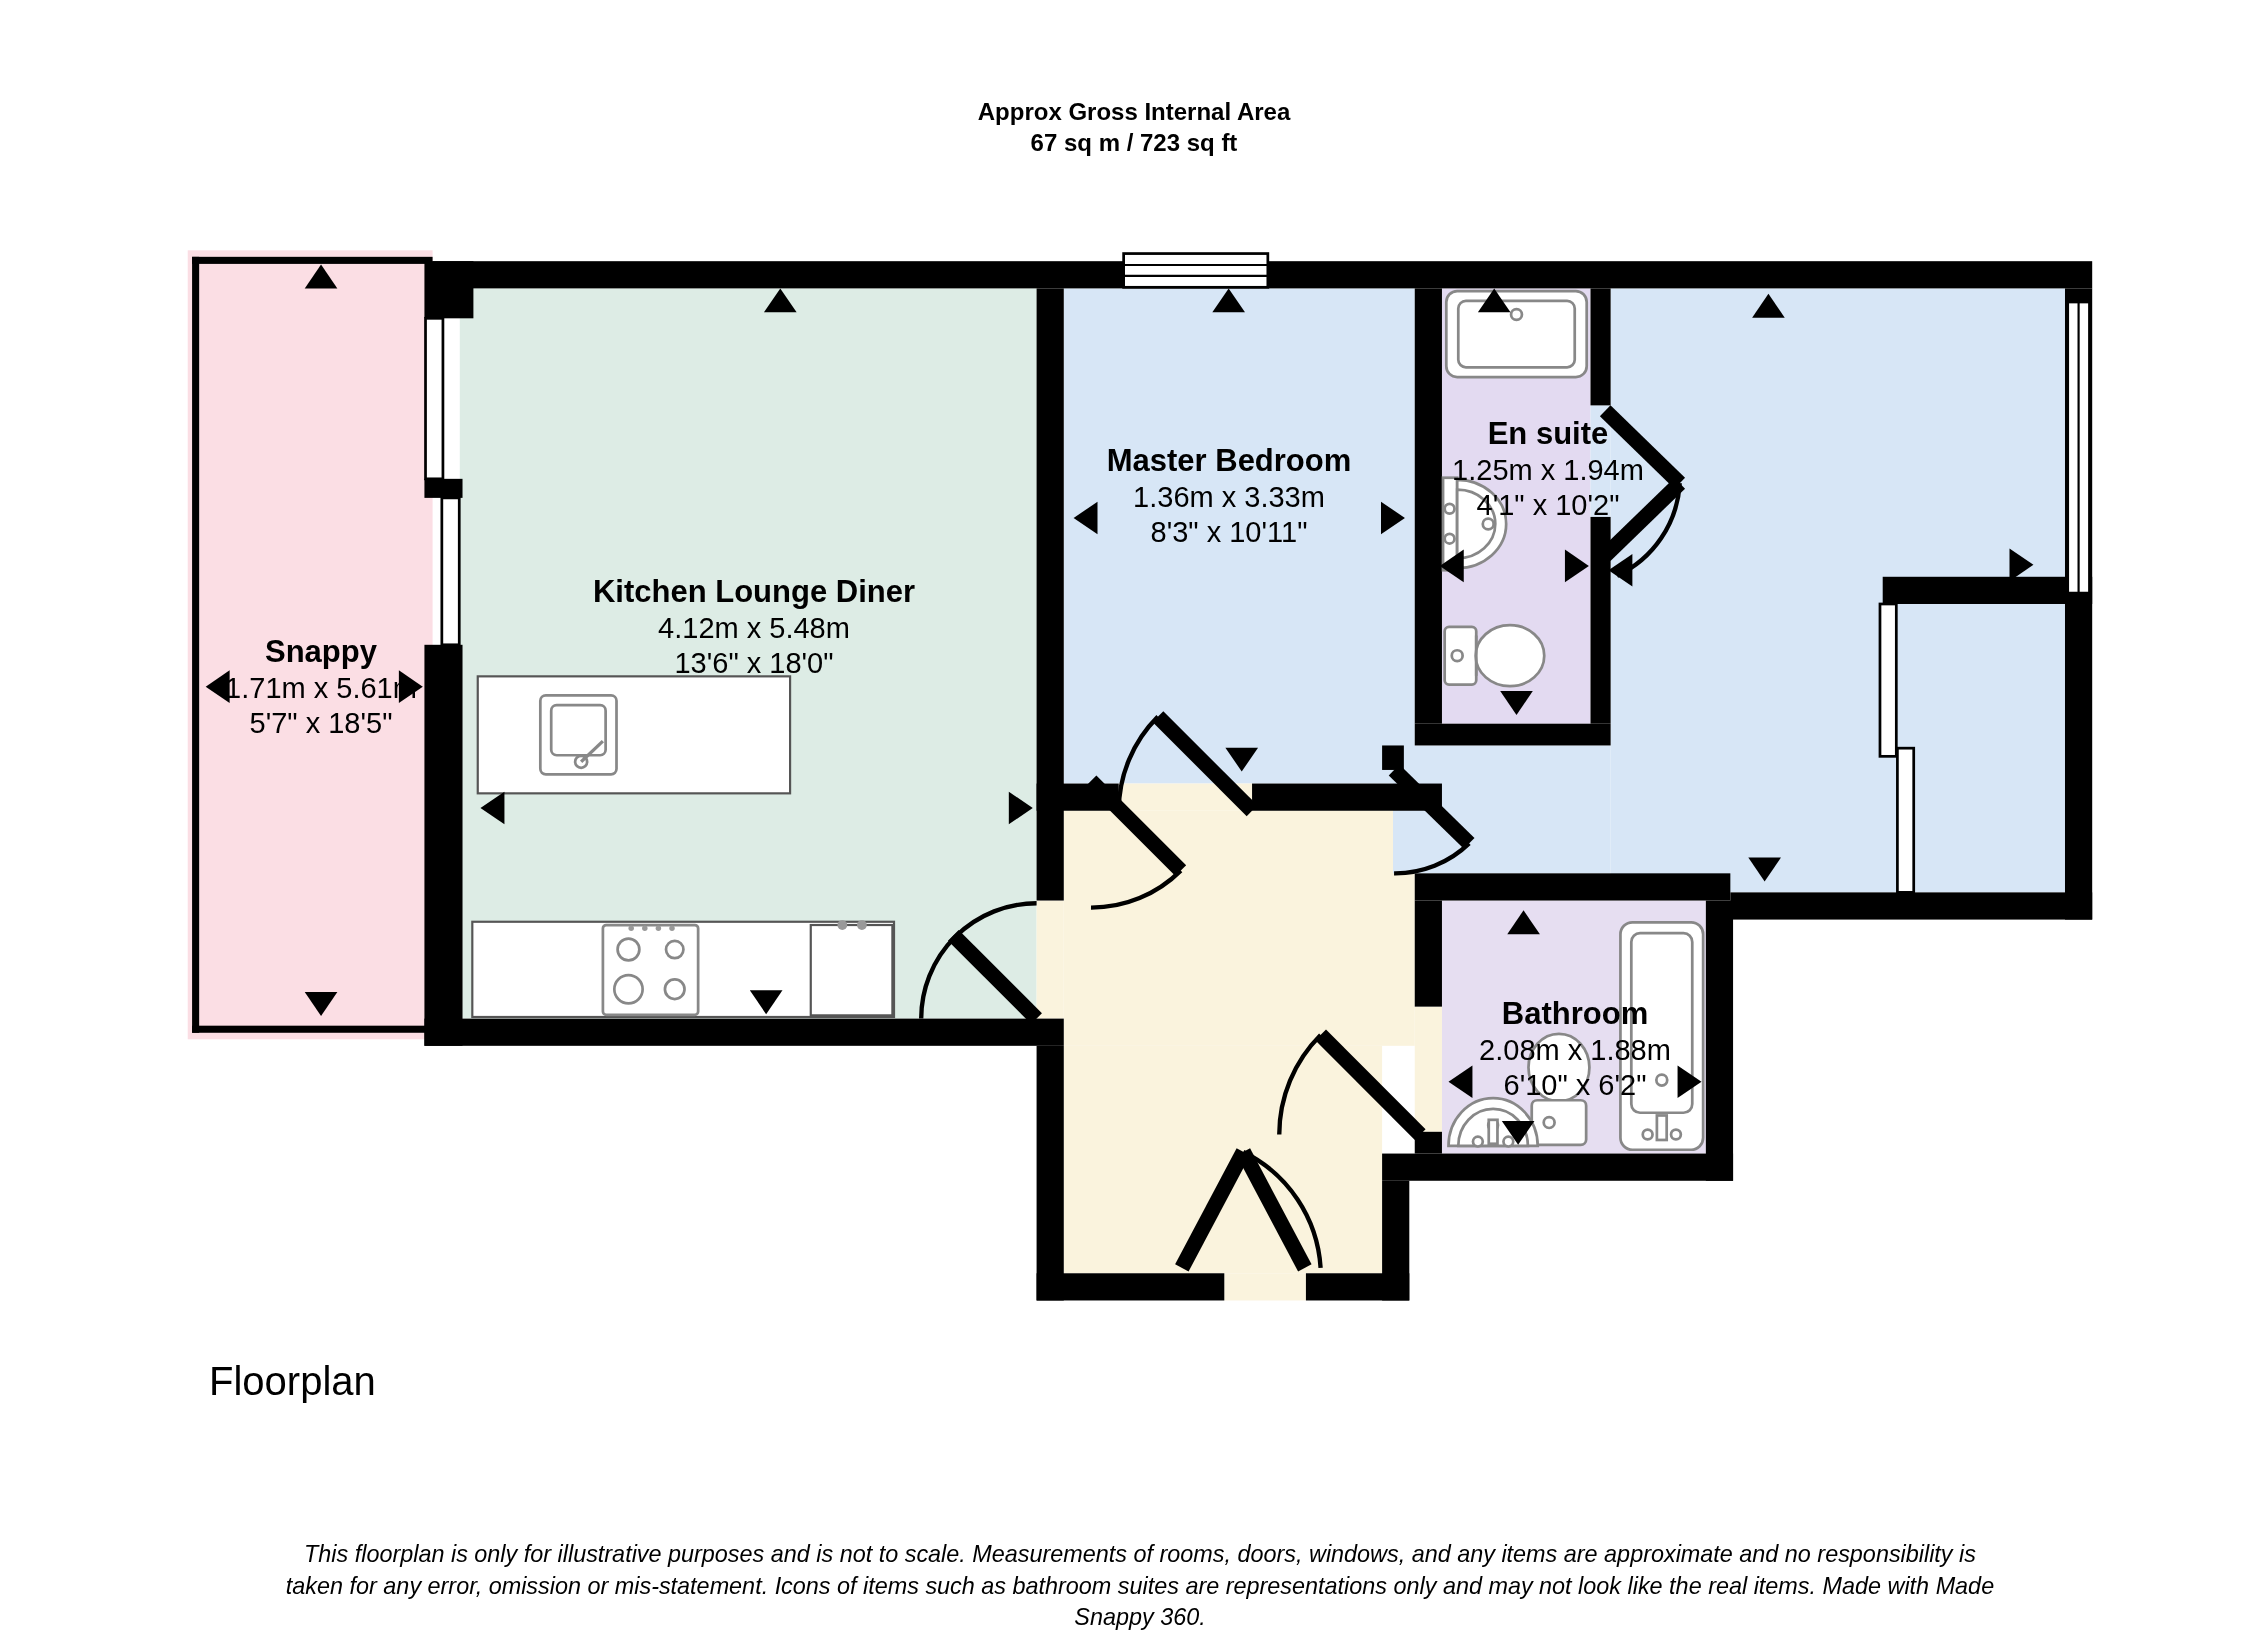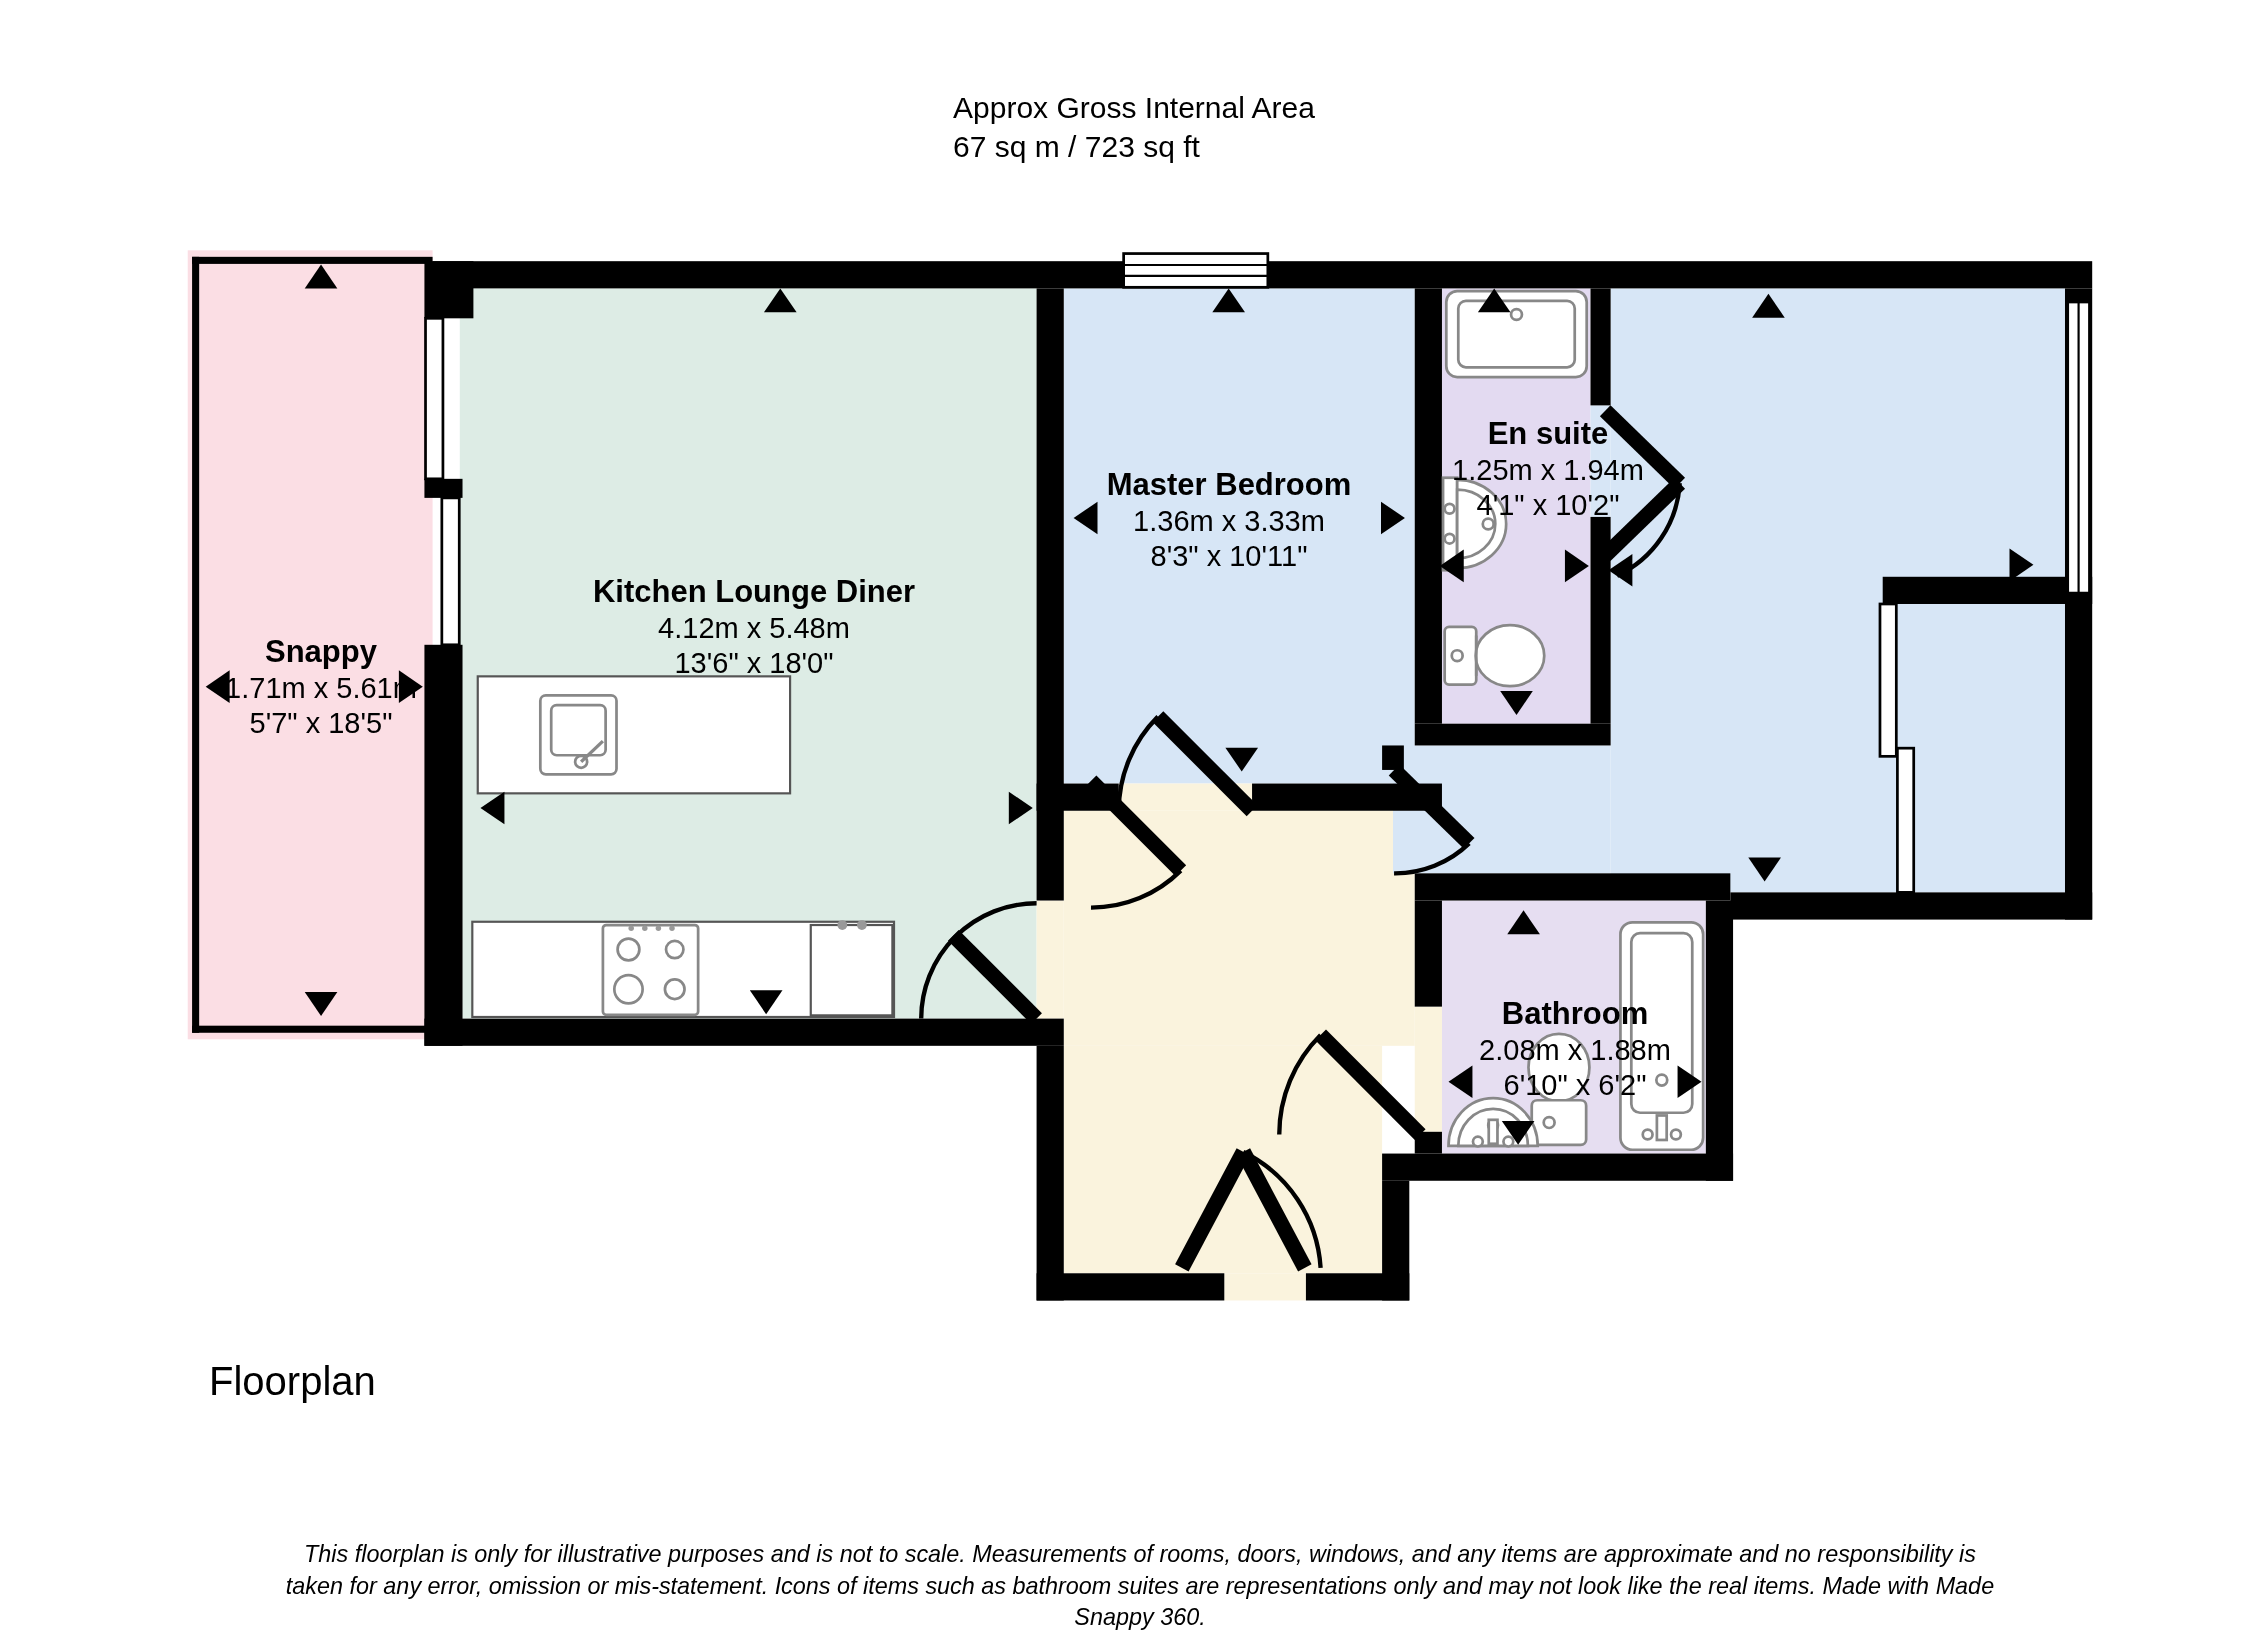--- a/index.html
+++ b/index.html
@@ -11,21 +11,21 @@
   .win{fill:#fff;stroke:#000;stroke-width:5;}
   .fixture{fill:#fff;stroke:#888;stroke-width:5;}
   .fixture2{fill:#fff;stroke:#555;stroke-width:4;}
   .leaf{stroke:#000;stroke-width:28;fill:none;}
   .arc{stroke:#000;stroke-width:8;fill:none;}
   .arrow{fill:#000;}
   .room-label{position:absolute;transform:translate(-50%,-50%);text-align:center;white-space:nowrap;line-height:1.22;}
   .rn{font-weight:bold;font-size:31px;}
   .rd{font-size:29px;}
   .title-block{position:absolute;left:1134px;top:127px;transform:translate(-50%,-50%);
-               font-weight:normal;font-size:30px;line-height:1.3;white-space:nowrap;}
+               text-align:center;font-weight:bold;font-size:24px;line-height:1.3;white-space:nowrap;}
   .plan-caption{position:absolute;left:209px;top:1359px;font-size:40px;}
   .disclaimer{position:absolute;left:1140px;top:1586px;transform:translate(-50%,-50%);
               width:1709px;text-align:center;font-size:23.4px;line-height:1.35;font-style:italic;}
 </style>
 </head>
 <body>
 
 <div class="page">
 
   <svg class="plan-svg" width="2250" height="1646" viewBox="0 0 4135 3025">
@@ -251,21 +251,21 @@
     <div class="rd">1.71m x 5.61m</div>
     <div class="rd">5'7" x 18'5"</div>
   </div>
 
   <div class="room-label" style="left:754px;top:627px">
     <div class="rn">Kitchen Lounge Diner</div>
     <div class="rd">4.12m x 5.48m</div>
     <div class="rd">13'6" x 18'0"</div>
   </div>
 
-  <div class="room-label" style="left:1229px;top:520px">
+  <div class="room-label" style="left:1229px;top:496px">
     <div class="rn">Master Bedroom</div>
     <div class="rd">1.36m x 3.33m</div>
     <div class="rd">8'3" x 10'11"</div>
   </div>
 
   <div class="room-label" style="left:1548px;top:469px">
     <div class="rn">En suite</div>
     <div class="rd">1.25m x 1.94m</div>
     <div class="rd">4'1" x 10'2"</div>
   </div>

